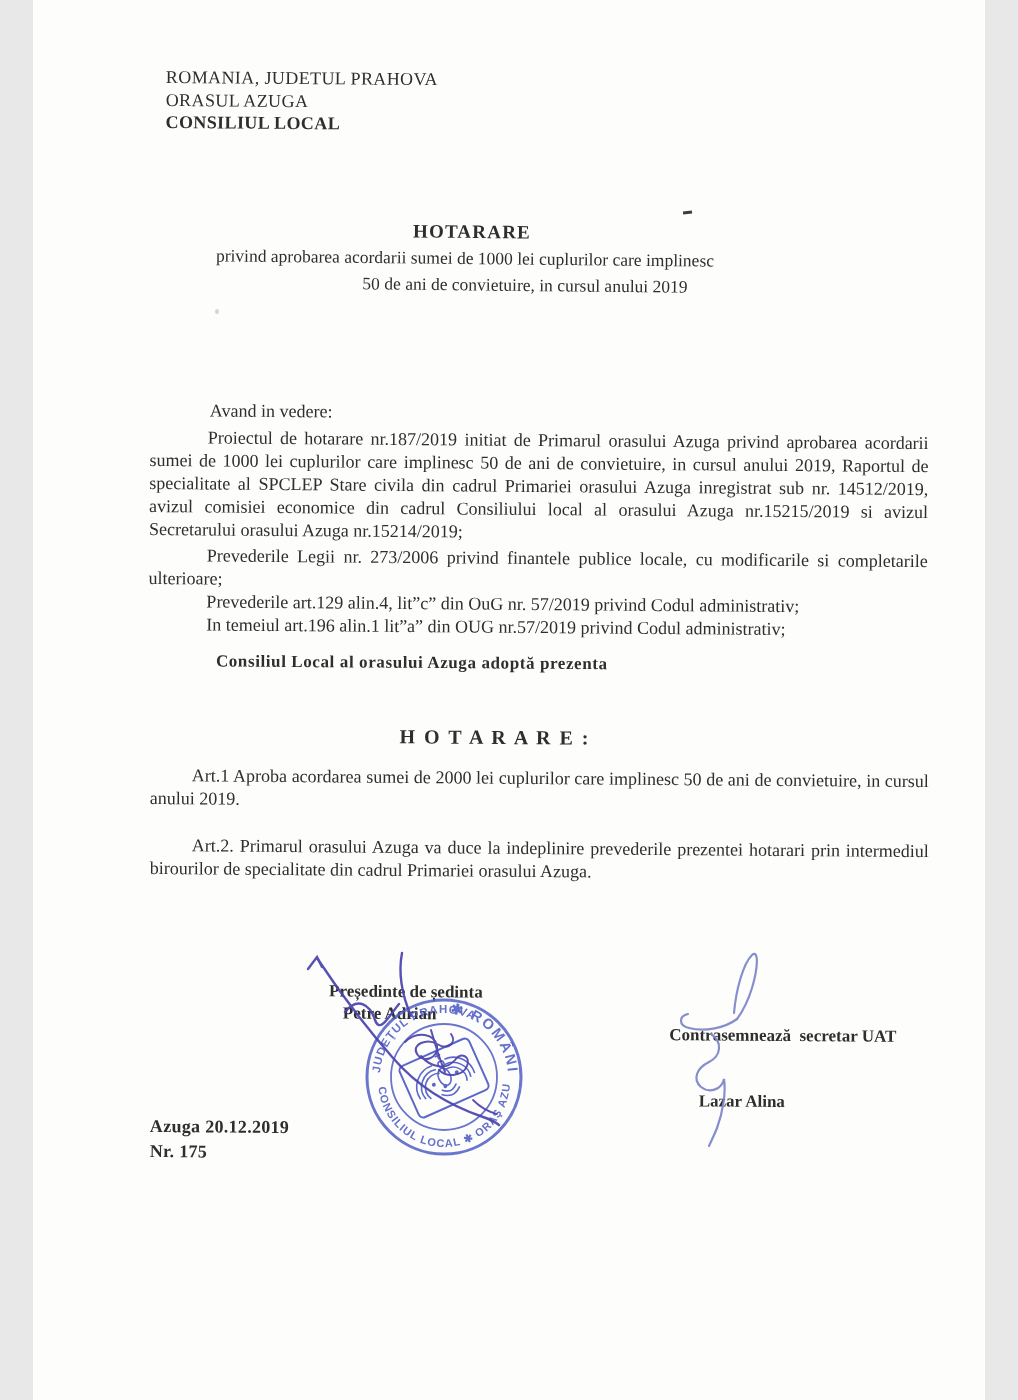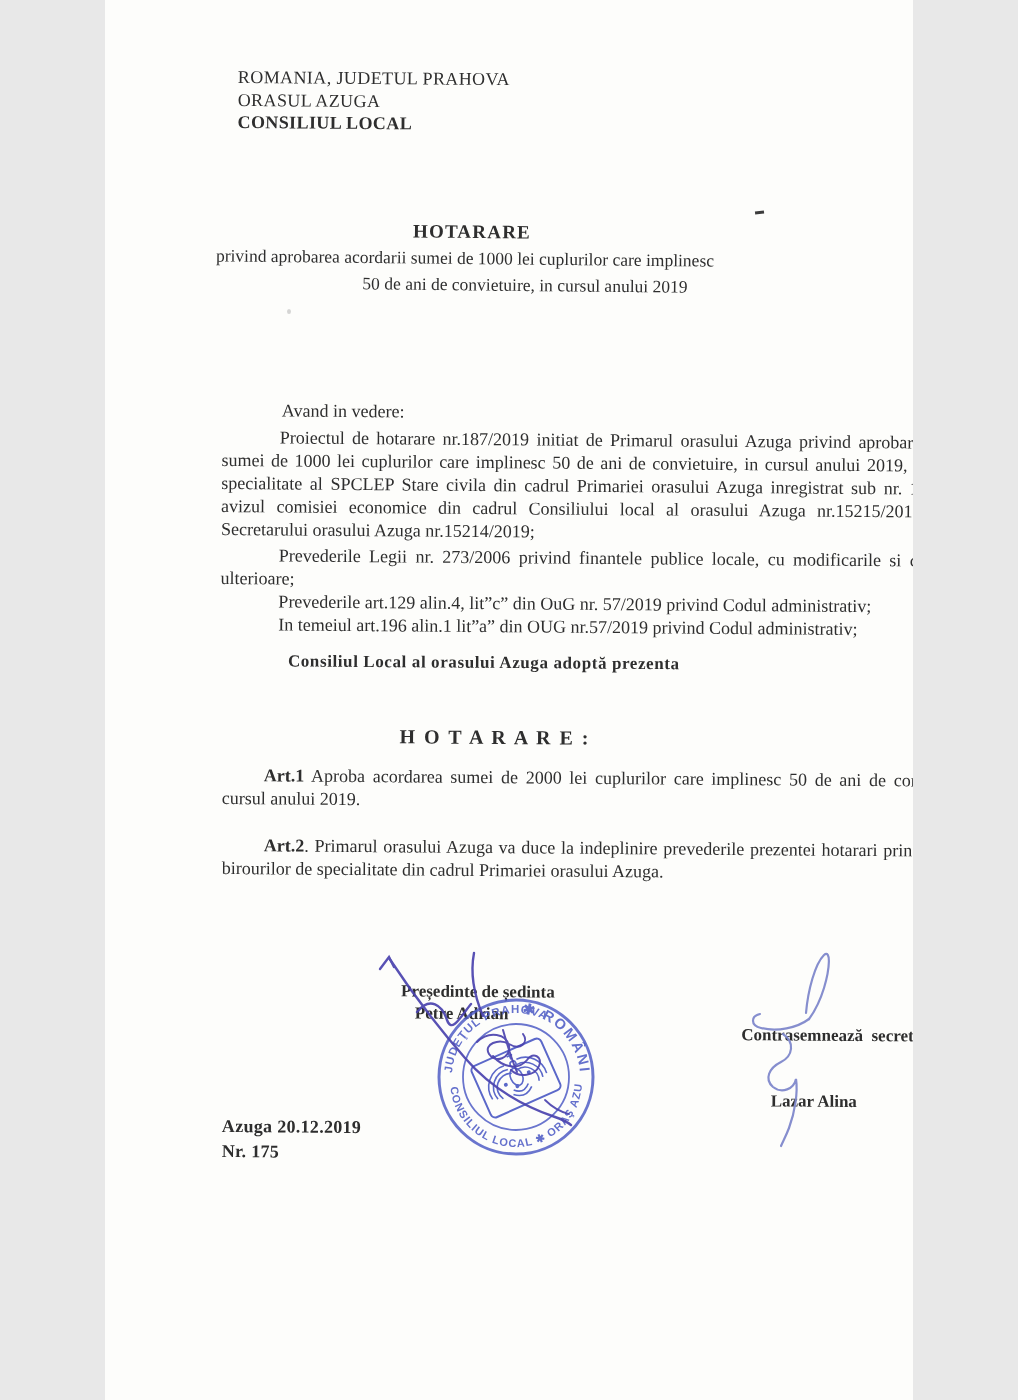--- a/index.html
+++ b/index.html
@@ -1,17 +1,17 @@
 <!DOCTYPE html>
 <html><head>
 <meta charset="utf-8">
 <style>
   html,body{margin:0;padding:0;background:#e8e8e8;}
   .page{
-    position:relative;width:808px;height:1400px;margin:0 auto;
+    position:relative;width:952px;height:1400px;margin:0 auto;
     background:#fdfdfb;overflow:hidden;
     font-family:"Liberation Serif","DejaVu Serif",serif;
     color:#2e2e2e;
   }
   .skew{transform:rotate(0.45deg);transform-origin:0 0;}
   
   .header{position:absolute;left:133px;top:66px;font-size:18px;line-height:22.5px;letter-spacing:.4px;}
   .header .bold{font-weight:bold;}
   
   .tline{position:absolute;left:0;width:100%;text-align:center;}
@@ -25,21 +25,21 @@
   .body-block p.intro{margin-bottom:4px;text-indent:60px;}
   .body-block p.gap{margin-top:3px;}
   .adoption{position:absolute;left:117px;top:651px;width:760px;
     font-size:17px;font-weight:bold;text-indent:66px;letter-spacing:.6px;transform:rotate(0.4deg);transform-origin:0 0;}
   .decision{position:absolute;left:0;top:726px;width:100%;text-align:center;
     font-size:20px;font-weight:bold;letter-spacing:2px;transform:translateX(-14px) rotate(0.4deg);}
   .article{position:absolute;left:117px;width:779px;font-size:18px;line-height:23px;
     text-align:justify;text-indent:42px;transform:rotate(0.45deg);transform-origin:0 0;}
   .art1{top:764px;}
   .art2{top:834px;}
-  .article .lbl{font-weight:bold;}
+  .article .lbl{font-weight:normal;}
   
   .sign{position:absolute;font-weight:bold;font-size:17px;line-height:22px;}
   .sign-left{left:296px;top:981px;transform:rotate(0.5deg);}
   .sign-left .name{padding-left:14px;}
   .sign-right{left:636px;top:981px;white-space:pre;transform:rotate(0.4deg);}
   .sign-right .name{padding-left:30px;}
   
   .footer{position:absolute;left:117px;top:1114px;font-weight:bold;font-size:18px;line-height:25px;letter-spacing:.3px;}
   
   .overlay{position:absolute;left:0;top:0;pointer-events:none;}

